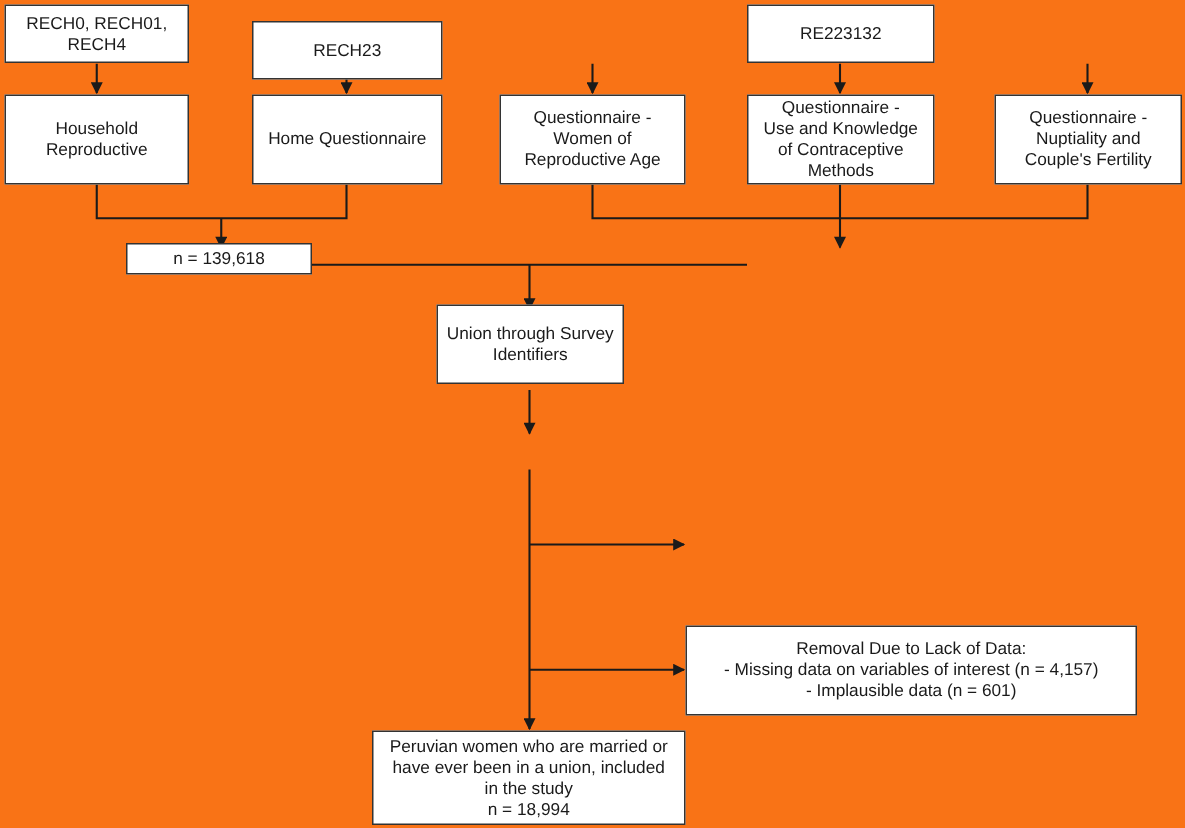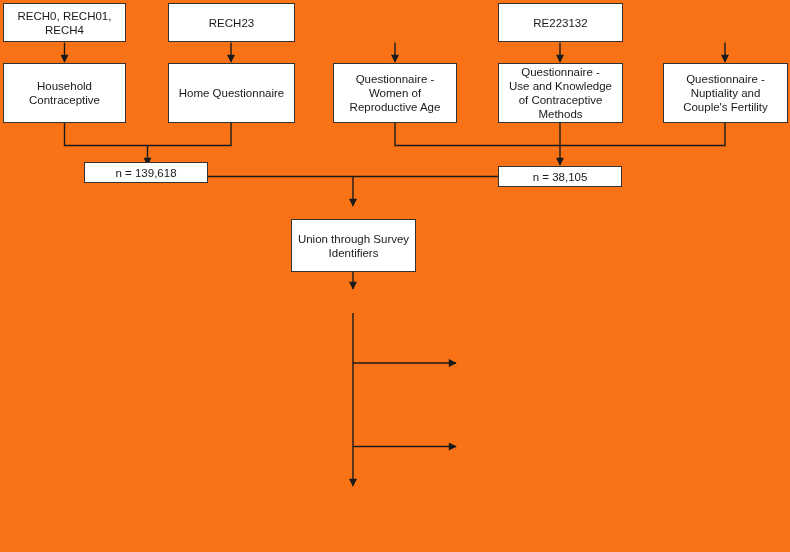--- a/index.html
+++ b/index.html
@@ -69,38 +69,44 @@
       <line x1="353" y1="260" x2="353" y2="289" marker-end="url(#arrow)"></line>
 
       <line x1="353" y1="313" x2="353" y2="486" marker-end="url(#arrow)"></line>
       <line x1="353" y1="363" x2="456" y2="363" marker-end="url(#arrow)"></line>
       <line x1="353" y1="446.5" x2="456" y2="446.5" marker-end="url(#arrow)"></line>
     </g>
   </svg>
 
   <div class="node" style="left:3px;   top:3px; width:123px; height:39px">RECH0, RECH01,
 RECH4</div>
-  <div class="node" style="left:168px; top:3px; width:127px; height:39px">RECH23</div>
+  <div class="node" style="left:168px; top:14px; width:127px; height:39px">RECH23</div>
   <div class="node" style="left:498px; top:3px; width:125px; height:39px">RE223132</div>
 
   <div class="node" style="left:3px;   top:63px; width:123px; height:60px">Household
-Contraceptive</div>
+Reproductive</div>
   <div class="node" style="left:168px; top:63px; width:127px; height:60px">Home Questionnaire</div>
   <div class="node" style="left:333px; top:63px; width:124px; height:60px">Questionnaire -
 Women of
 Reproductive Age</div>
   <div class="node" style="left:498px; top:63px; width:125px; height:60px">Questionnaire -
 Use and Knowledge
 of Contraceptive
 Methods</div>
   <div class="node" style="left:663px; top:63px; width:125px; height:60px">Questionnaire -
 Nuptiality and
 Couple's Fertility</div>
 
   <div class="node" style="left:84px;  top:162px; width:124px; height:21px">n = 139,618</div>
-  <div class="node" style="left:498px; top:166px; width:124px; height:21px">n = 38,105</div>
 
-  <div class="node" style="left:291px; top:219px; width:125px; height:53px">Union through Survey
+  <div class="node" style="left:291px; top:203px; width:125px; height:53px">Union through Survey
 Identifiers</div>
 
+  <div class="node" style="left:457px; top:417px; width:301px; height:60px">Removal Due to Lack of Data:
+- Missing data on variables of interest (n = 4,157)
+- Implausible data (n = 601)</div>
 
+  <div class="node" style="left:248px; top:487px; width:209px; height:63px">Peruvian women who are married or
+have ever been in a union, included
+in the study
+n = 18,994</div>
 
 </div>
 
 </body></html>

